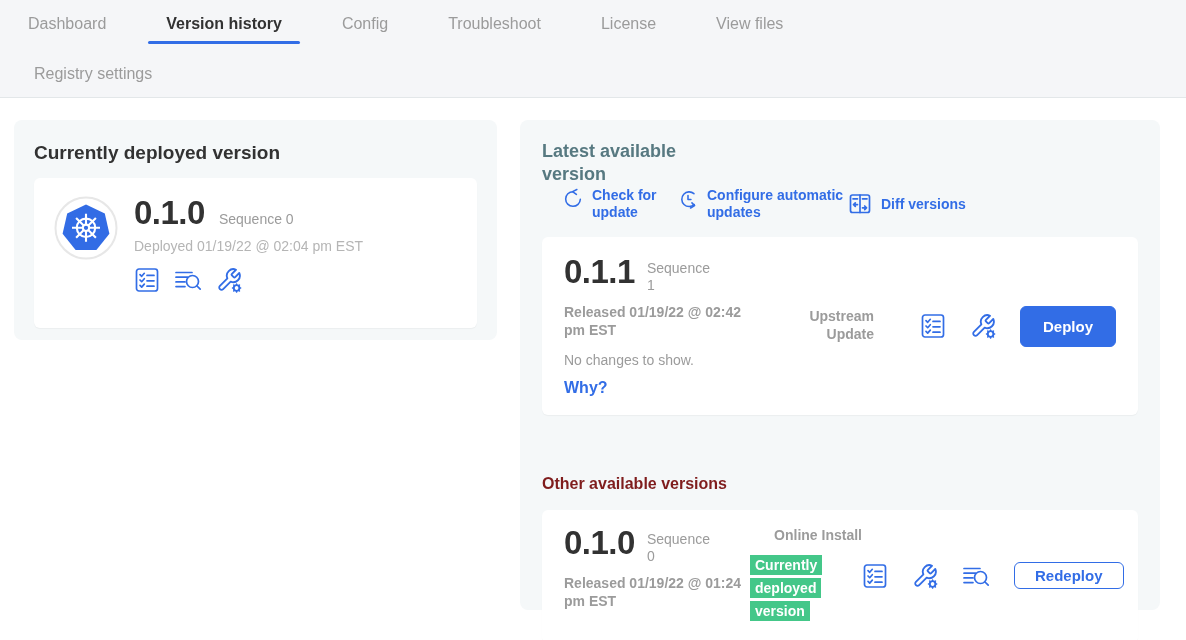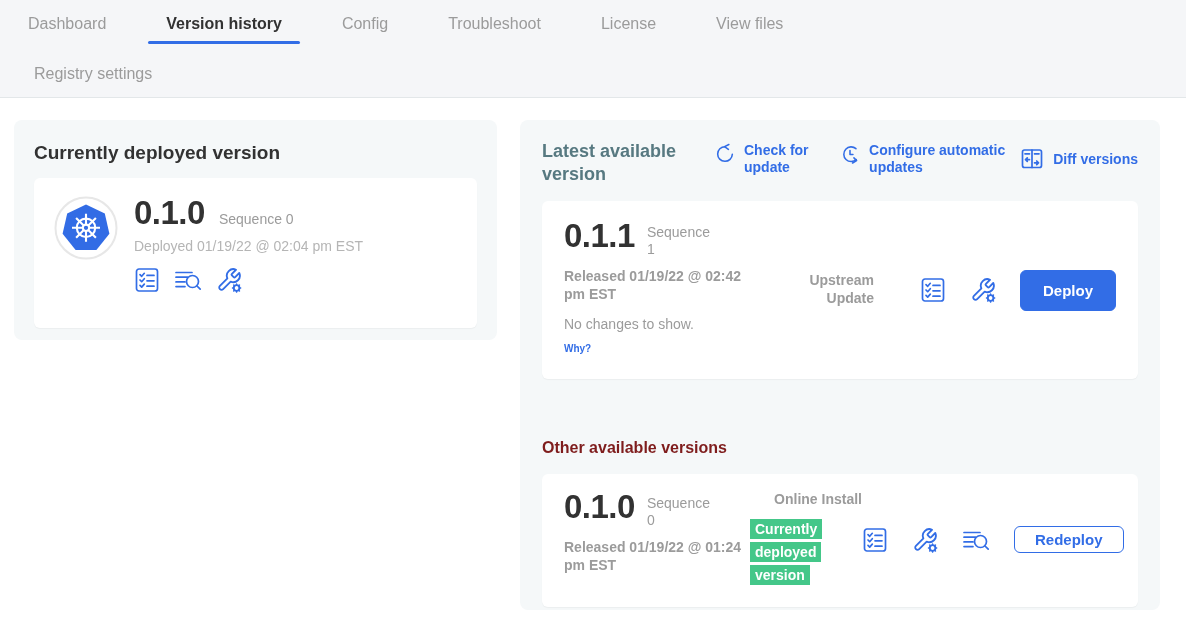--- a/index.html
+++ b/index.html
@@ -28,36 +28,36 @@
   .k8s-badge { width:64px; height:64px; flex:0 0 64px; }
   .version-row { display:flex; align-items:baseline; }
   .version-num { font-size:33px; font-weight:bold; color:#323232; letter-spacing:-.5px; line-height:1; }
   .seq { font-size:14px; color:#9b9b9b; margin-left:14px; }
   .seq.wrap { width:70px; line-height:1.2; align-self:flex-start; padding-top:5px; margin-left:12px; }
   .muted-line { margin-top:9px; font-size:14px; font-weight:500; color:#b5b5b5; }
   .icon-row { margin-top:13px; display:flex; gap:14px; align-items:center; }
   .act-icon { cursor:pointer; display:block; }
 
   
-  .right-head { display:flex; align-items:flex-start; }
+  .right-head { display:flex; align-items:flex-start;flex-direction:column; }
   .right-head .panel-title { width:152px; color:#577981; font-size:18px; line-height:1.25; }
   .head-actions { flex:1; display:flex; justify-content:space-between; padding:2px 0 0 20px; }
   .head-link { display:flex; gap:8px; color:#326de6; font-size:14px; font-weight:bold; line-height:1.22; cursor:pointer; text-decoration:none; align-items:flex-start; }
   .head-link.single { align-items:center; }
   .head-link .lbl { max-width:140px; }
   .head-link .lbl.narrow { max-width:85px; }
 
   
   .ver-card { display:flex; padding:18px 22px; }
   .ver-card.latest { margin-top:16px; height:178px; }
   .ver-card.other { margin-top:17px; height:133px; padding-top:16px; }
   .col-info { width:198px; }
   .released { margin-top:9px; width:186px; font-size:14px; font-weight:bold; color:#9b9b9b; line-height:1.3; }
   .changes { margin-top:13px; font-size:14px; color:#9b9b9b; }
-  .why { display:inline-block; margin-top:11px; font-size:10px; font-weight:bold; color:#326de6; cursor:pointer; text-decoration:none; }
+  .why { display:inline-block; margin-top:11px; font-size:16px; font-weight:bold; color:#326de6; cursor:pointer; text-decoration:none; }
   .col-source { width:112px; font-size:14px; font-weight:bold; color:#9b9b9b; line-height:1.3;text-align:right; }
   .col-source.offset { padding-top:52px; }
   .badge-wrap { margin-top:10px; width:96px; }
   .badge { display:inline; background:#44c789; color:#fff; font-size:14px; font-weight:bold; line-height:23px; padding:2px 5px; -webkit-box-decoration-break:clone; box-decoration-break:clone; }
   .col-actions { margin-left:auto; display:flex; align-items:center; gap:24px; }
   .btn { font-size:15px; font-weight:bold; border-radius:6px; padding:11px 22px; cursor:pointer; font-family:inherit; }
   .btn.primary { background:#326de6; border:1px solid #326de6; color:#fff; }
   .btn.outline { background:#fff; border:1px solid #326de6; color:#326de6; padding:4px 20px; }
 
   .other-title { margin-top:60px; font-size:16px; color:#7f1d1d; }

